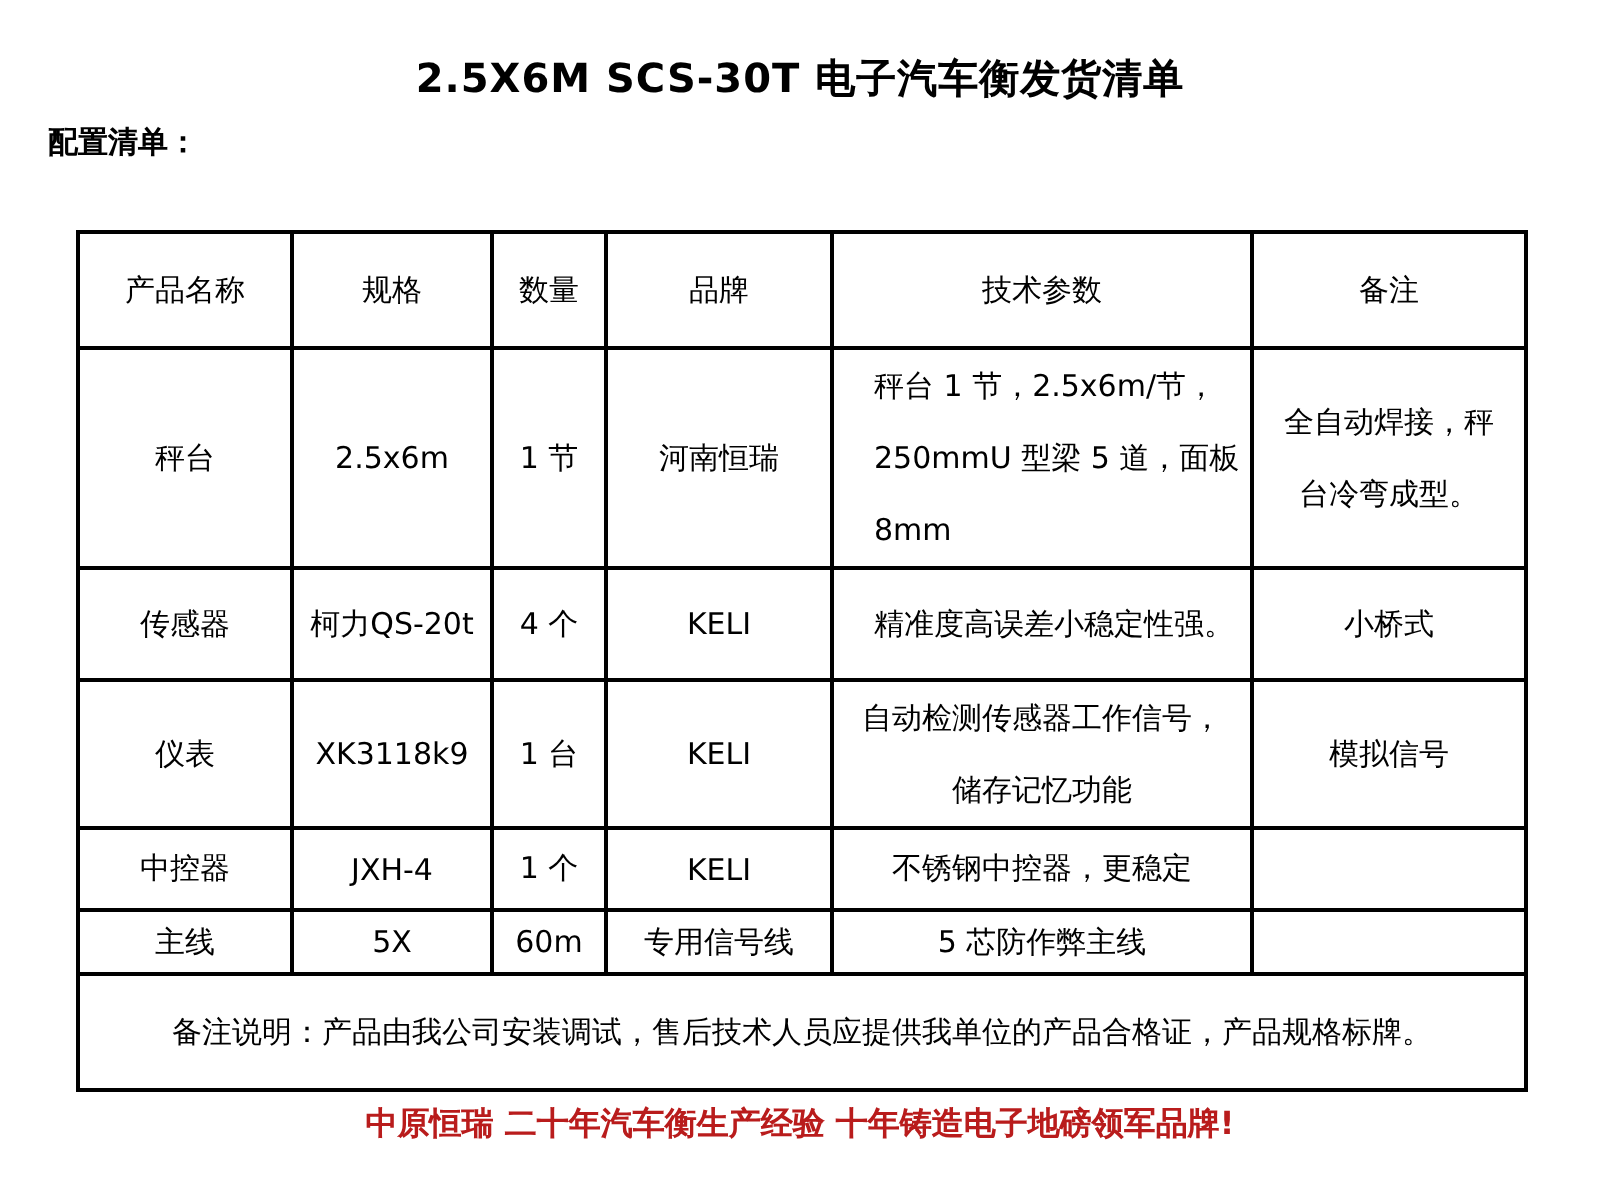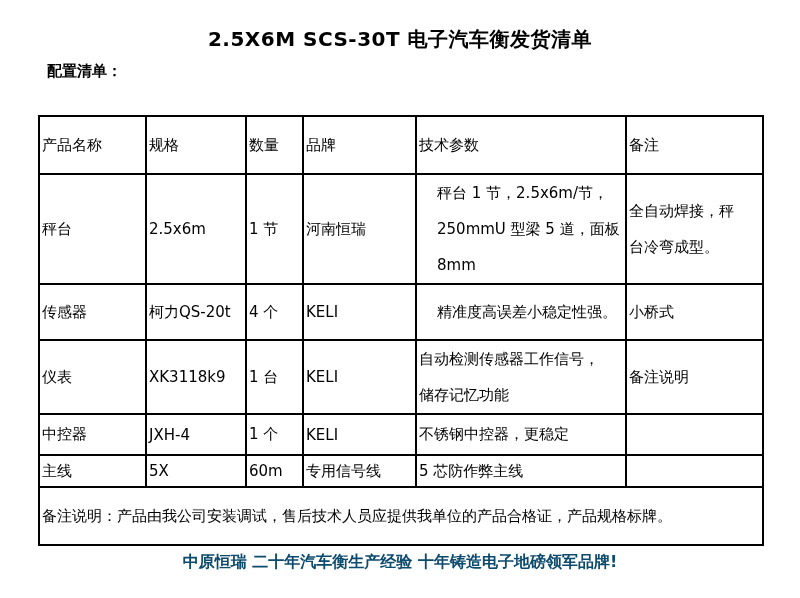--- a/index.html
+++ b/index.html
@@ -22,35 +22,36 @@
     left: 0;
     width: 100%;
     text-align: center;
     font-size: 20px;
     font-weight: bold;
     letter-spacing: 0.5px;
   }
   .section-label {
     position: absolute;
     top: 62px;
-    left: 47px;
+    left: 24px;
     font-size: 15px;
     font-weight: bold;
   }
   table.spec-table {
     position: absolute;
     left: 38px;
     top: 115px;
     width: 724px;
     border-collapse: collapse;
     table-layout: fixed;
     font-size: 15px;
   }
   table.spec-table td, table.spec-table th {
     border: 2px solid #000000;
+    text-align: center;
     vertical-align: middle;
     font-weight: normal;
     padding: 0 2px;
     overflow: hidden;
   }
   table.spec-table td.ta-left {
     text-align: left;
     padding-left: 20px;
   }
   .two-line div {
@@ -61,21 +62,21 @@
     padding-left: 6px;
   }
   .slogan {
     position: absolute;
     top: 552px;
     left: 0;
     width: 100%;
     text-align: center;
     font-size: 16px;
     font-weight: bold;
-    color: #0c4a6e;
+    color: #b91c1c;
   }
 </style>
 </head>
 <body>
 
 <div class="page">
 
   <div class="doc-title">2.5X6M SCS-30T 电子汽车衡发货清单</div>
 
   <div class="section-label">配置清单：</div>
@@ -126,21 +127,21 @@
 
     <tr style="height:72px">
       <td>仪表</td>
       <td>XK3118k9</td>
       <td>1 台</td>
       <td>KELI</td>
       <td class="two-line">
         <div>自动检测传感器工作信号，</div>
         <div>储存记忆功能</div>
       </td>
-      <td>备注说明</td>
+      <td>模拟信号</td>
     </tr>
 
     <tr style="height:41px">
       <td>中控器</td>
       <td>JXH-4</td>
       <td>1 个</td>
       <td>KELI</td>
       <td>不锈钢中控器，更稳定</td>
       <td></td>
     </tr>

